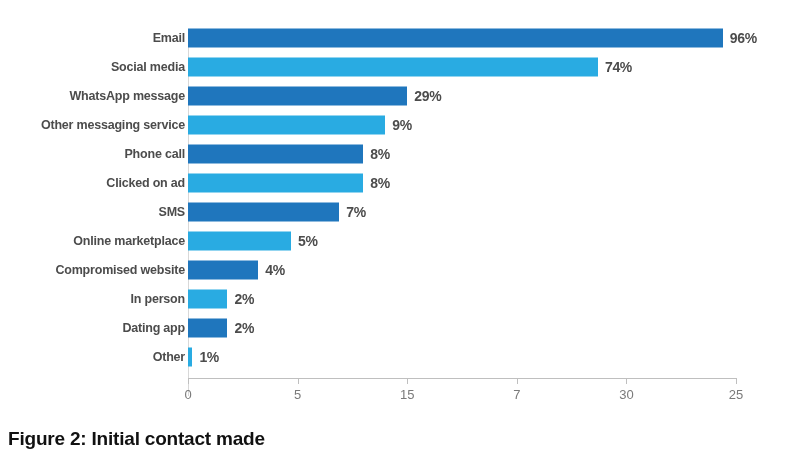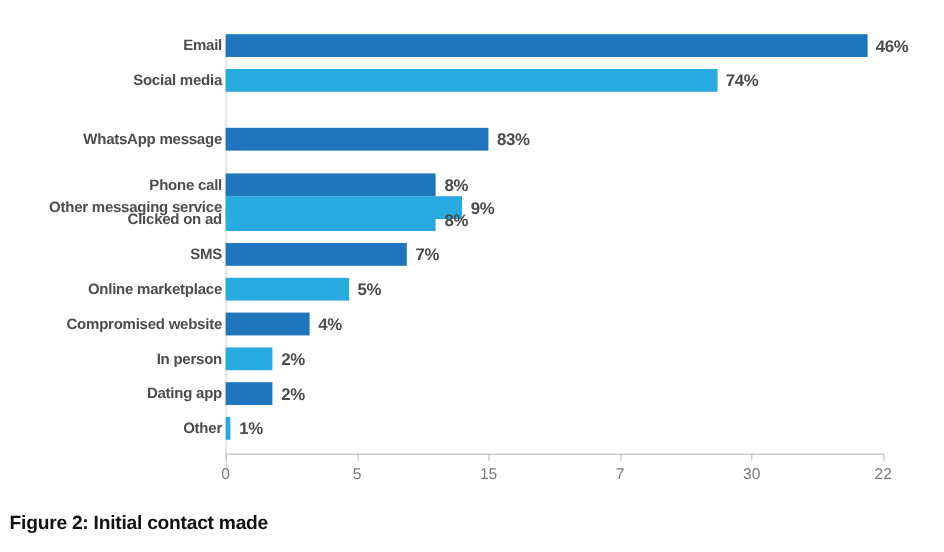--- a/index.html
+++ b/index.html
@@ -111,57 +111,57 @@
     width: 1px;
     height: 358px;
     background: #d8d8d8;
   }
 
   
   #caption {
     position: absolute;
     left: 8px;
     top: 428px;
-    font-size: 16px;
+    font-size: 19px;
     font-weight: 700;
     color: #111111;
     letter-spacing: -0.2px;
     white-space: nowrap;
   }
 </style>
 </head>
 <body>
 
 <div id="figure-root">
 
   <div id="plot-area">
     <div id="y-spine"></div>
     <div id="bars-container">
         <div class="bar-row" style="top: 5px;">
           <div class="cat-label">Email</div>
           <div class="bar-track" style="width: 534.848px;">
             <div class="bar" style="width: 534.848px; background: rgb(31, 118, 189);"></div>
           </div>
-          <div class="bar-value" style="left: 729.848px;">46%</div>
+          <div class="bar-value" style="left: 729.848px;">96%</div>
         </div>
         <div class="bar-row" style="top: 34px;">
           <div class="cat-label">Social media</div>
           <div class="bar-track" style="width: 409.904px;">
             <div class="bar" style="width: 409.904px; background: rgb(41, 171, 226);"></div>
           </div>
           <div class="bar-value" style="left: 604.904px;">74%</div>
         </div>
-        <div class="bar-row" style="top: 63px; margin-top: 20px;">
+        <div class="bar-row" style="top: 63px;">
           <div class="cat-label">WhatsApp message</div>
           <div class="bar-track" style="width: 219.2px;">
             <div class="bar" style="width: 219.2px; background: rgb(31, 118, 189);"></div>
           </div>
-          <div class="bar-value" style="left: 414.2px;">83%</div>
-        </div>
-        <div class="bar-row" style="top: 92px; margin-top: 48px;">
+          <div class="bar-value" style="left: 414.2px;">29%</div>
+        </div>
+        <div class="bar-row" style="top: 92px;">
           <div class="cat-label">Other messaging service</div>
           <div class="bar-track" style="width: 197.28px;">
             <div class="bar" style="width: 197.28px; background: rgb(41, 171, 226);"></div>
           </div>
           <div class="bar-value" style="left: 392.28px;">9%</div>
         </div>
         <div class="bar-row" style="top: 121px;">
           <div class="cat-label">Phone call</div>
           <div class="bar-track" style="width: 175.36px;">
             <div class="bar" style="width: 175.36px; background: rgb(31, 118, 189);"></div>
@@ -226,19 +226,19 @@
         <div class="tick-label" style="left: 0px;">0</div>
         <div class="tick-mark" style="left: 109.6px;"></div>
         <div class="tick-label" style="left: 109.6px;">5</div>
         <div class="tick-mark" style="left: 219.2px;"></div>
         <div class="tick-label" style="left: 219.2px;">15</div>
         <div class="tick-mark" style="left: 328.8px;"></div>
         <div class="tick-label" style="left: 328.8px;">7</div>
         <div class="tick-mark" style="left: 438.4px;"></div>
         <div class="tick-label" style="left: 438.4px;">30</div>
         <div class="tick-mark" style="left: 548px;"></div>
-        <div class="tick-label" style="left: 548px;">22</div>
+        <div class="tick-label" style="left: 548px;">25</div>
       </div>
   </div>
 
   <div id="caption">Figure 2: Initial contact made</div>
 
 </div>
 
 </body></html>

